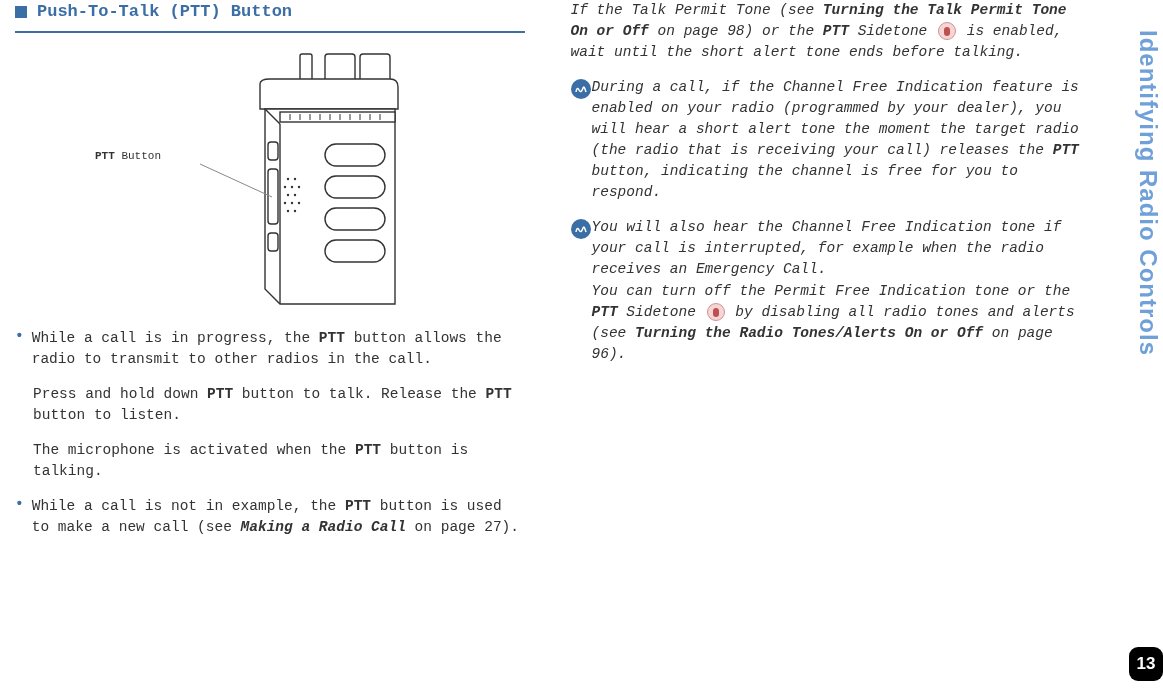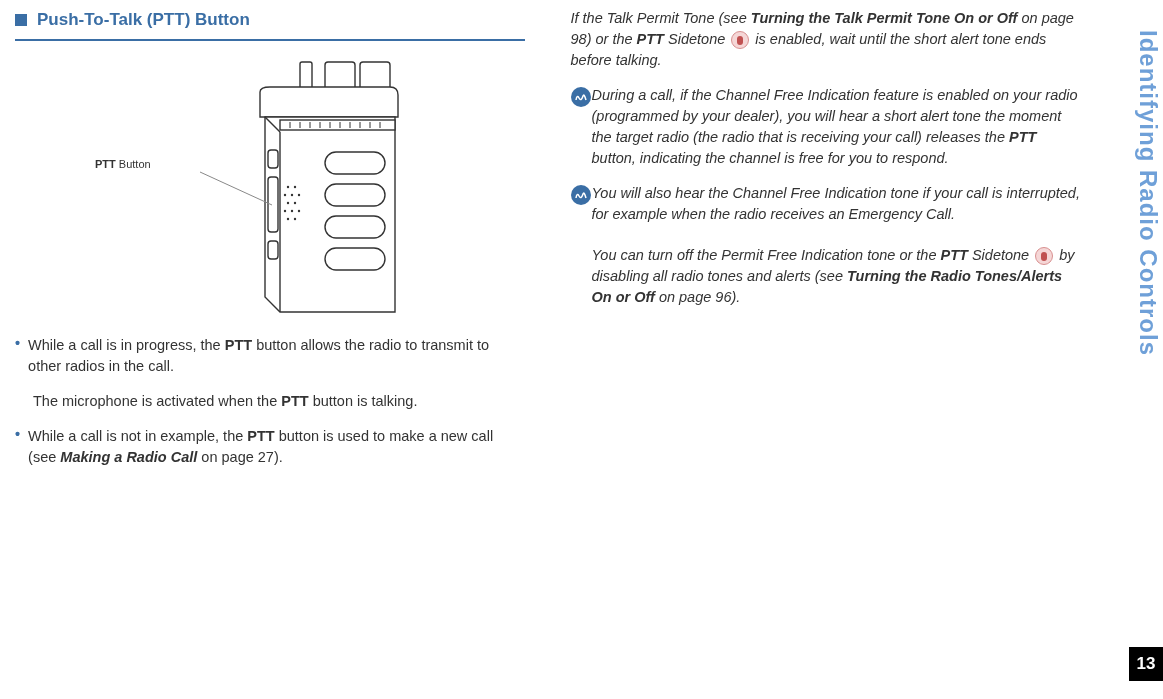--- a/index.html
+++ b/index.html
@@ -8,23 +8,24 @@
       width: 1163px;
       height: 699px;
       position: relative;
       color: #333;
       background: #fff;
       font-size: 14.5px;
       line-height: 1.45;
     }
     .page {
       display: flex;
-      padding: 8px 20px 0 15px;
+      padding: 0 20px 0 15px;
       gap: 30px;
       height: 100%;
+      font-family: Liberation Mono, monospace;
     }
     .col {
       flex: 1;
       padding-top: 0;
     }
     .col-left { padding-right: 8px; }
     .col-right { padding-left: 8px; }
     .section-heading {
       display: flex;
       align-items: center;
@@ -136,20 +137,21 @@
       bottom: 18px;
       width: 34px;
       height: 34px;
       background: #000;
       color: #fff;
       display: flex;
       align-items: center;
       justify-content: center;
       font-weight: bold;
       font-size: 17px;
+      border-radius: 9px;
     }
     .content-area {
       width: 1100px;
     }
   </style>
 </head>
 <body>
 
 <div class="page content-area">
 
@@ -221,20 +223,23 @@
       </svg>
     </div>
 
     <div class="bullet-row">
       <span class="bullet-dot">•</span>
       <div>
         <span>While a call is in progress, the </span><span class="bold">PTT</span><span> button allows the radio to transmit to other radios in the call.</span>
       </div>
     </div>
 
+    <p class="para indent">
+      <span>Press and hold down </span><span class="bold">PTT</span><span> button to talk. Release the </span><span class="bold">PTT</span><span> button to listen.</span>
+    </p>
 
     <p class="para indent">
       <span>The microphone is activated when the </span><span class="bold">PTT</span><span> button is talking.</span>
     </p>
 
     <div class="bullet-row">
       <span class="bullet-dot">•</span>
       <div>
         <span>While a call is not in example, the </span><span class="bold">PTT</span><span> button is used to make a new call (see </span><span class="bold-italic">Making a Radio Call</span><span> on page 27).</span>
       </div>
@@ -259,21 +264,21 @@
       </div>
     </div>
 
     <div class="note-row">
       <div class="note-icon">
         <svg width="12" height="10" viewBox="0 0 12 10">
             <path d="M1 8 Q2 2 4 6 Q6 10 8 4 Q9 1 11 8" stroke="white" stroke-width="1.5" fill="none"></path>
           </svg>
       </div>
       <div class="italic">
-        <p style="margin-bottom:20px;">You will also hear the Channel Free Indication tone if your call is interrupted, for example when the radio receives an Emergency Call.</p>
+        <p style="margin-bottom:1px;">You will also hear the Channel Free Indication tone if your call is interrupted, for example when the radio receives an Emergency Call.</p>
         <p>
           <span>You can turn off the Permit Free Indication tone or the </span><span class="bold-italic">PTT</span><span> Sidetone </span><span class="mic-icon">
               <span class="mic-inner"></span>
             </span><span> by disabling all radio tones and alerts (see </span><span class="bold-italic">Turning the Radio Tones/Alerts On or Off</span><span> on page 96).</span>
         </p>
       </div>
     </div>
   </div>
 </div>
 

